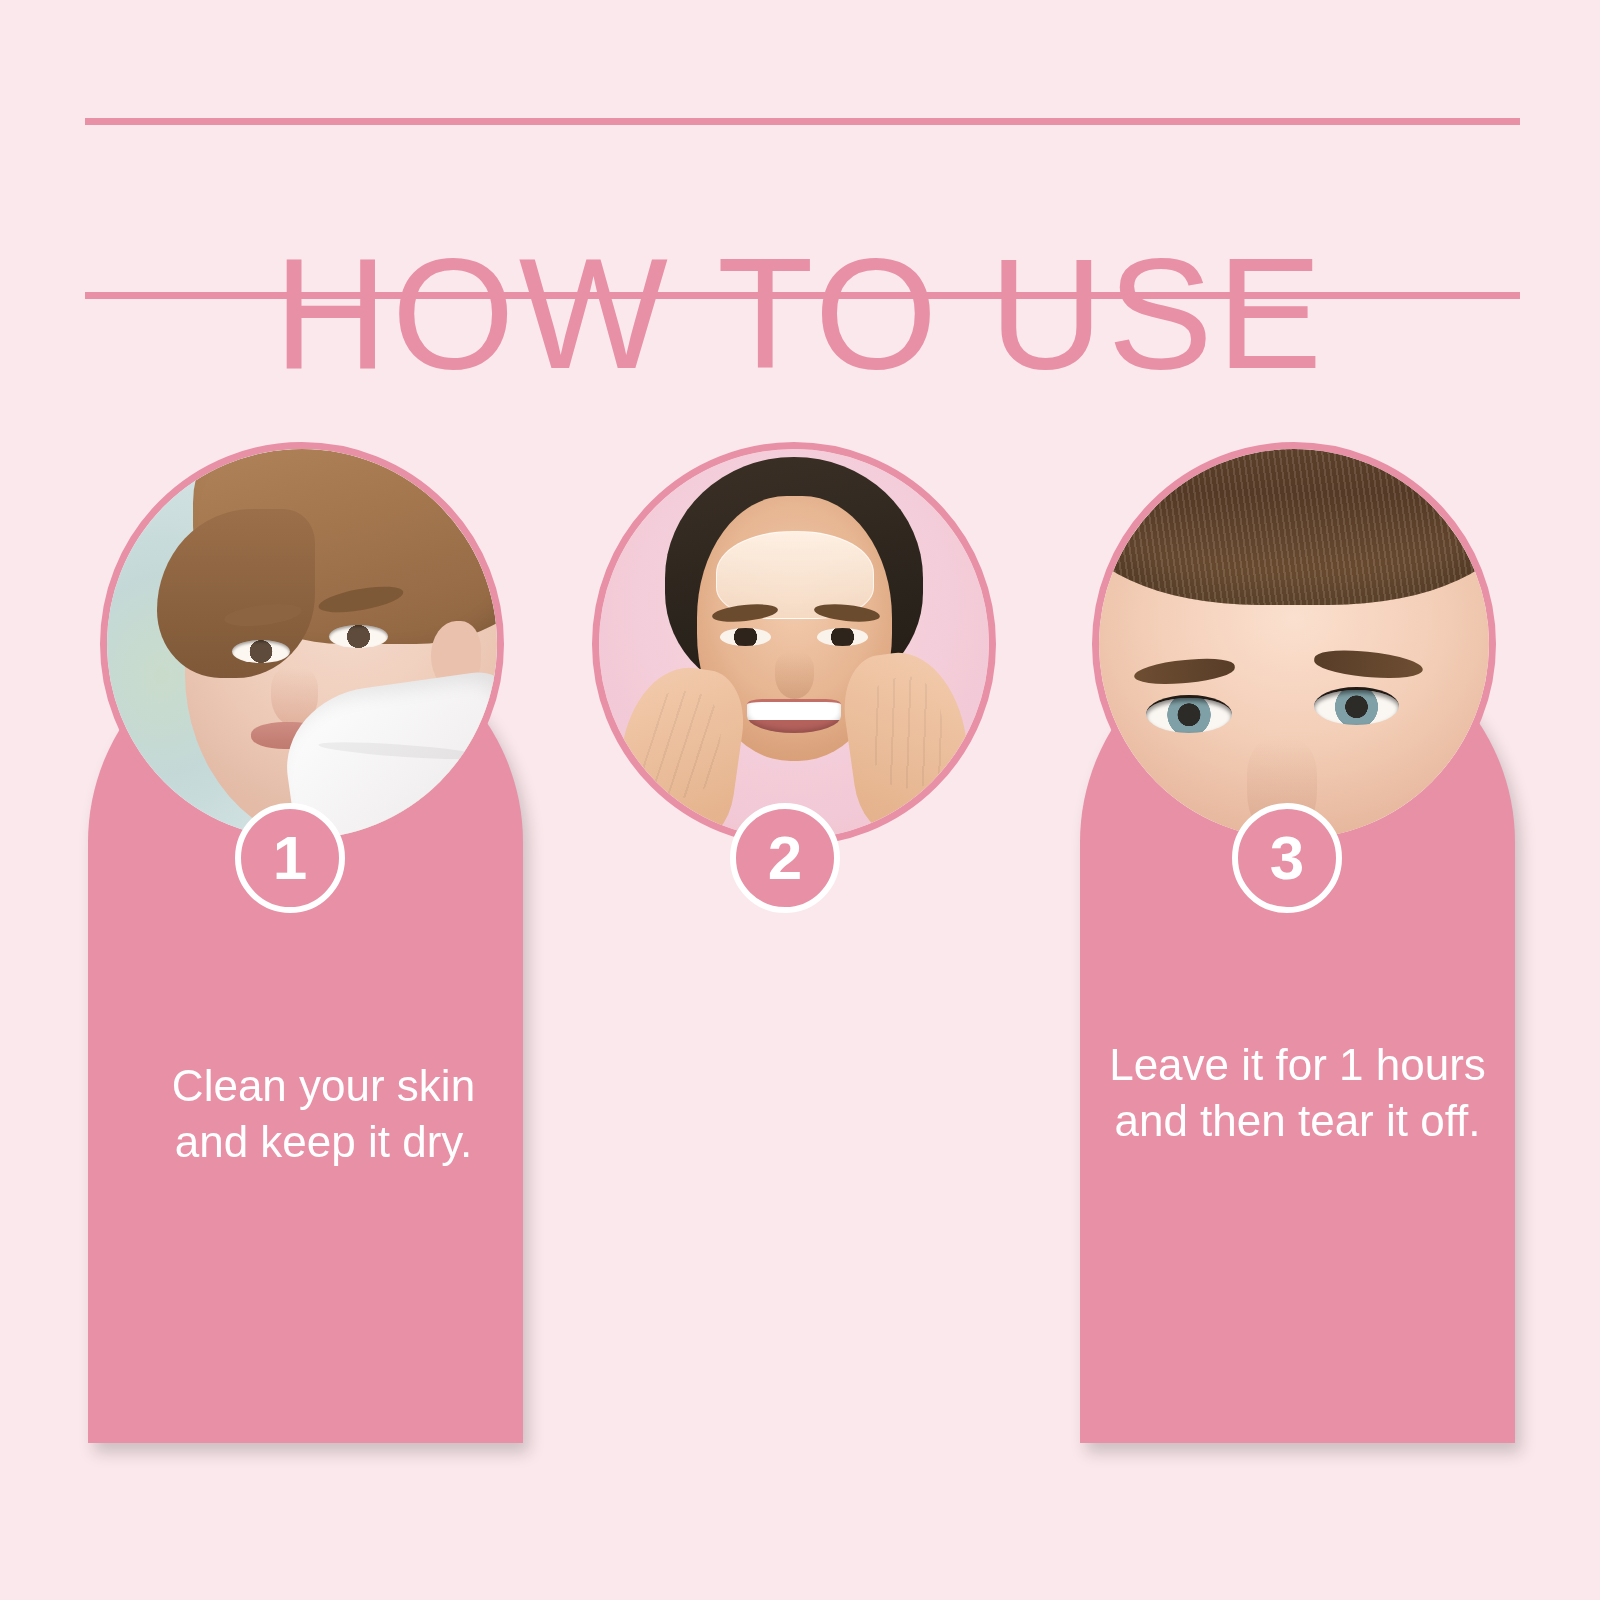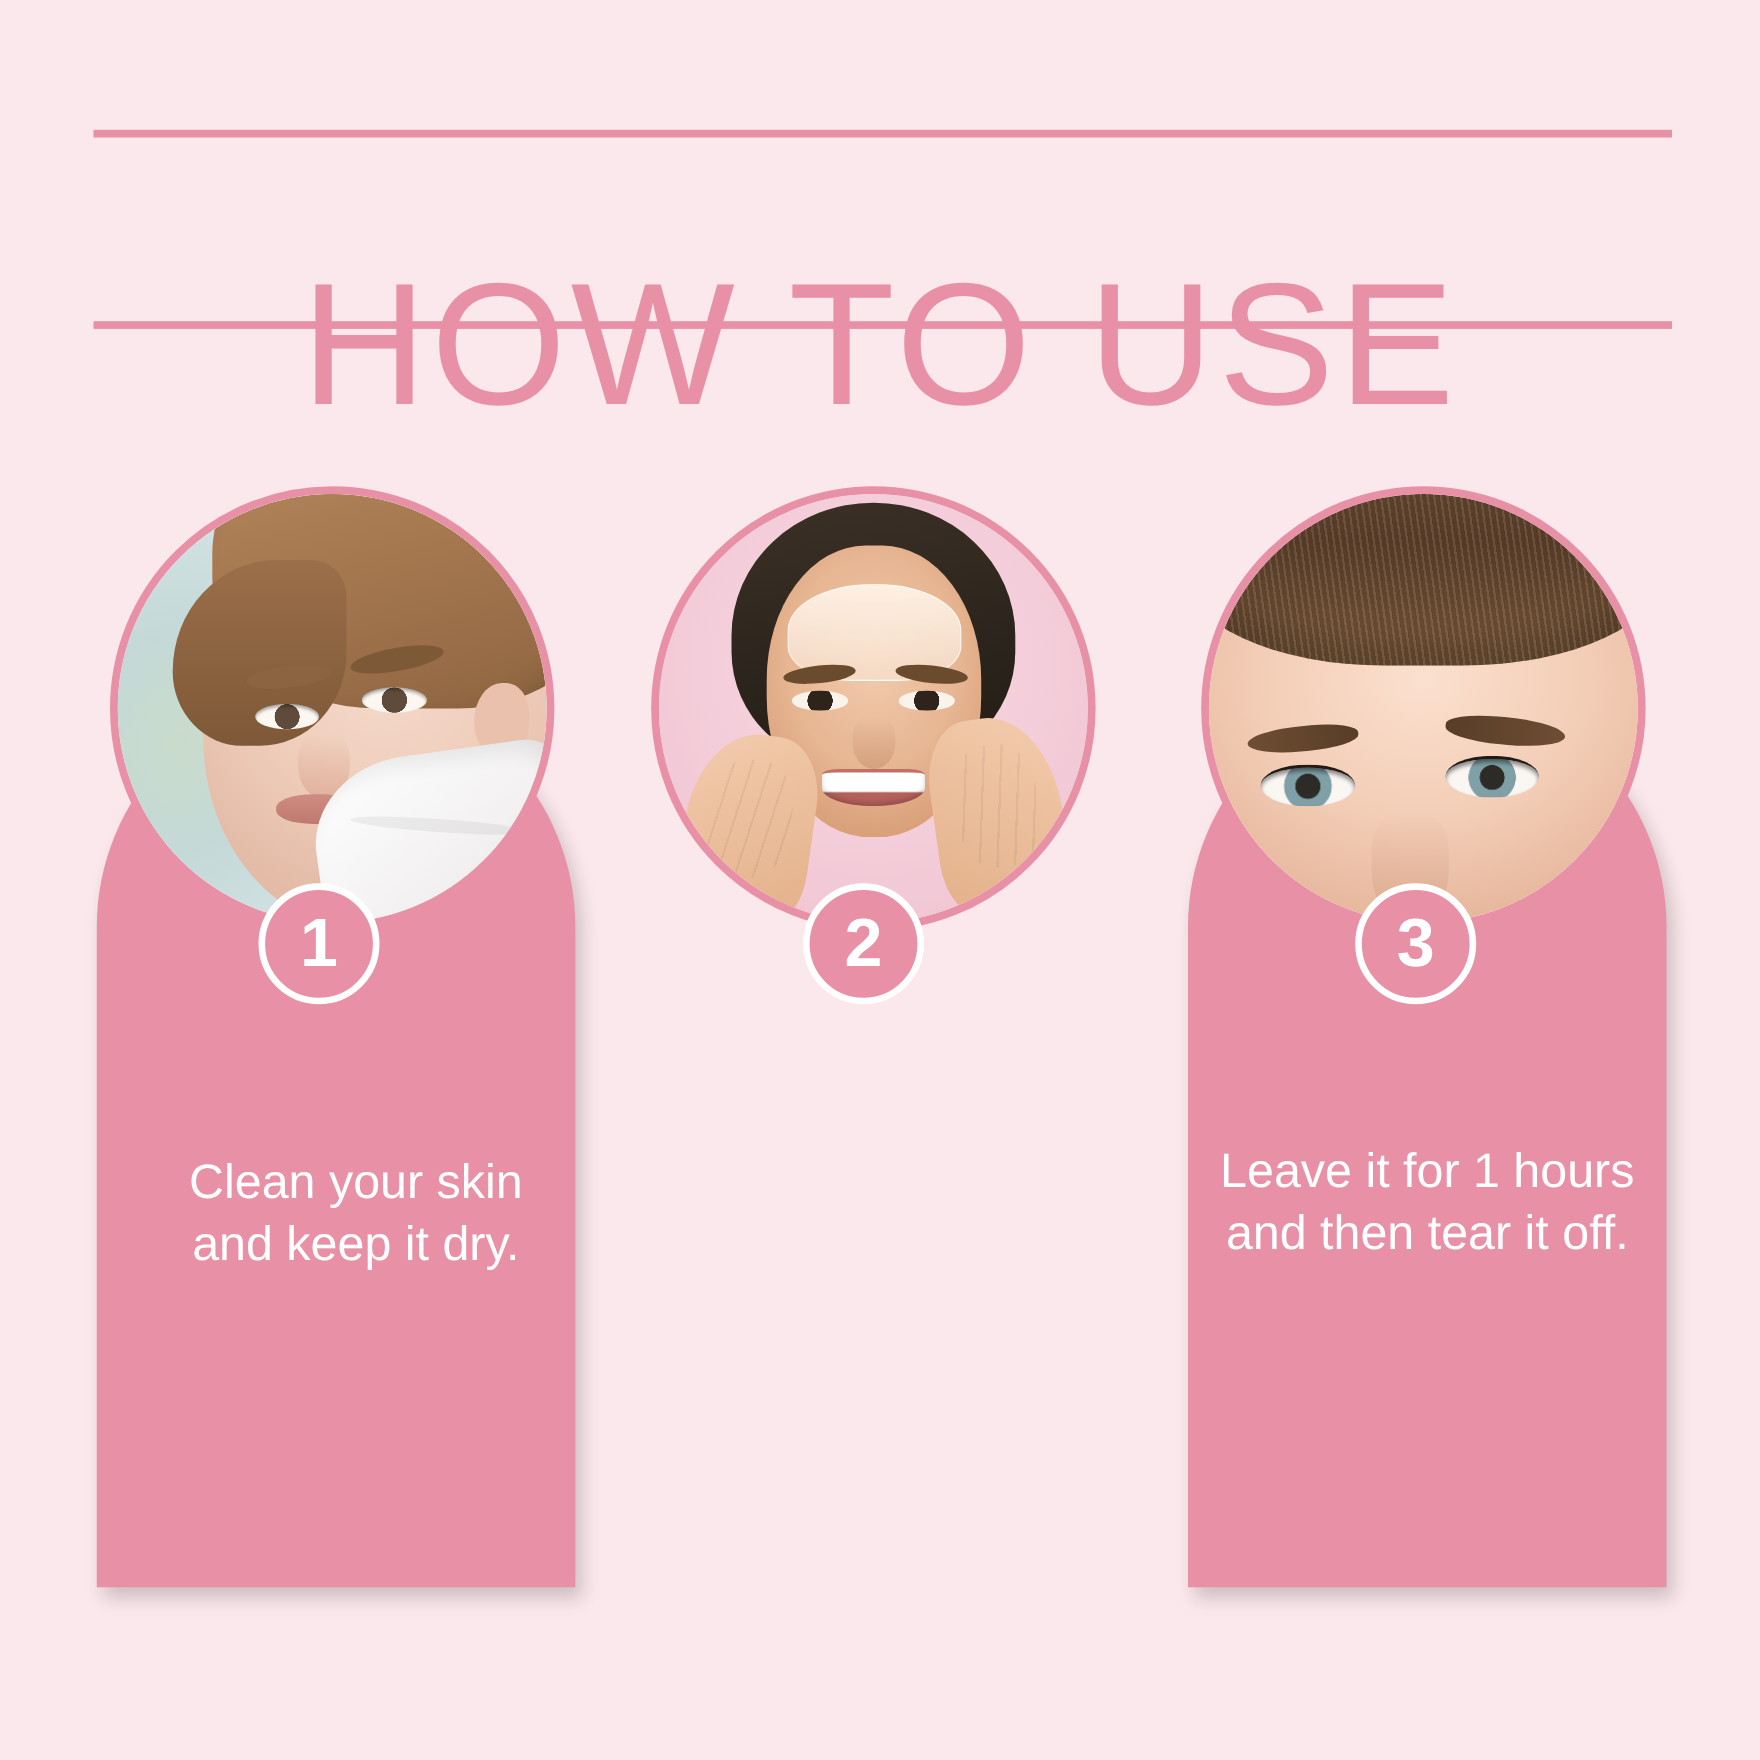--- a/index.html
+++ b/index.html
@@ -48,21 +48,21 @@
 
   .caption{
     position:absolute;
     left:18px;right:18px;
     color:#FFFFFF;
     font-size:44px;
     line-height:1.28;
     text-align:center;
     font-weight:400;
   }
-  .card.c1 .caption{top:422px;margin-left:36px;}
+  .card.c1 .caption{top:433px;margin-left:36px;}
   .card.c2 .caption{top:382px;}
   .card.c3 .caption{top:412px;}
 
   
   .photo{
     position:absolute;
     width:404px;height:404px;
     border-radius:50%;
     overflow:hidden;
     border:7px solid #E890A6;

